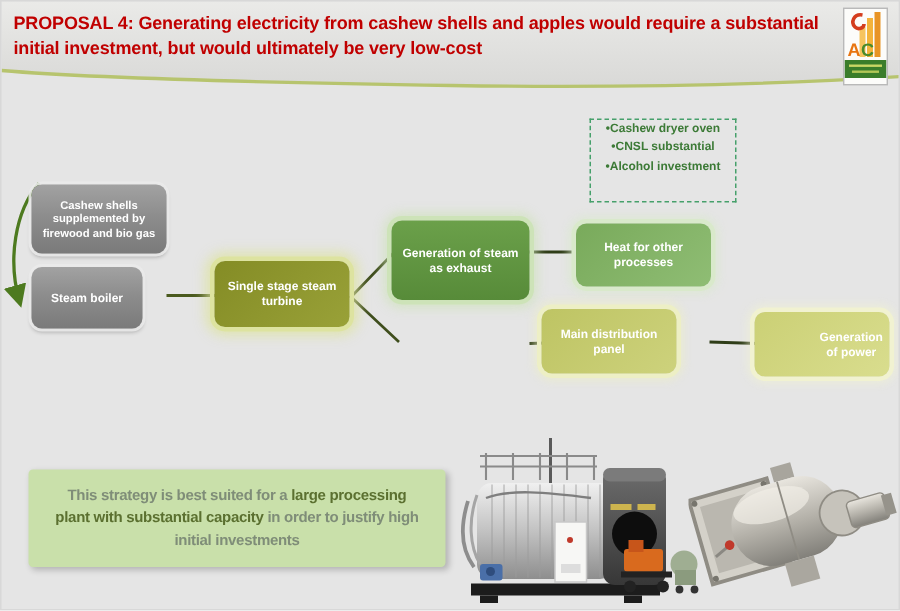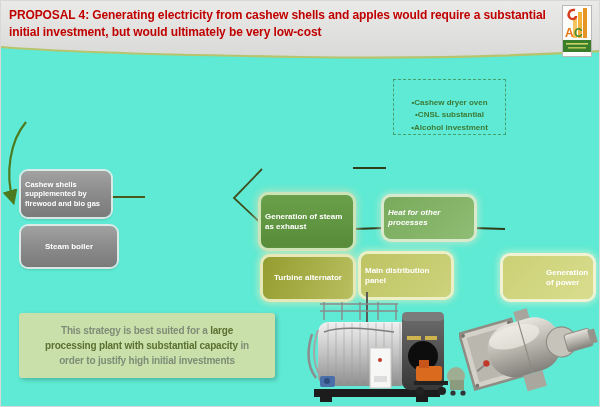--- a/index.html
+++ b/index.html
@@ -1,89 +1,88 @@
 <!DOCTYPE html>
 <html><head>
 <meta charset="utf-8">
 <style>
   html,body{margin:0;padding:0;background:#fff;}
   .slide{
     position:relative;width:600px;height:407px;overflow:hidden;
-    background:#5eead4;border:1px solid #d8d8d8;box-sizing:border-box;
+    background:#e5e5e5;border:1px solid #d8d8d8;box-sizing:border-box;
     font-family:"Liberation Sans", sans-serif;
   }
   
   .header-svg{position:absolute;left:0;top:0;width:600px;height:64px;}
   .slide-title{
     position:absolute;left:8px;top:6px;width:548px;
     font-size:12px;line-height:1.45;font-weight:700;color:#C00000;
     letter-spacing:-0.1px;
   }
   .logo{
     position:absolute;right:7px;top:4px;width:30px;height:52px;
     background:#f6f6f4;border:1px solid #b9b9b9;box-sizing:border-box;
   }
   
   .fbox{
     position:absolute;display:flex;align-items:center;justify-content:center;
-    color:#ffffff;font-weight:700;
+    text-align:center;color:#ffffff;font-weight:700;
     border-radius:7px;padding:2px 4px;box-sizing:border-box;
-    font-size:8px;line-height:1.25;margin-top:48px;
+    font-size:8px;line-height:1.25;
   }
   .gray{
     background:linear-gradient(180deg,#a2a2a2 0%,#8d8d8d 45%,#7a7a7a 100%);
     box-shadow:0 0 0 2px rgba(234,234,234,.9),0 2px 3px rgba(0,0,0,.28);
     font-size:7.5px;
   }
   .box-cashew{left:20px;top:122px;width:90px;height:46px;}
-  .box-boiler{left:20px;top:177px;width:96px;height:41px;font-size:8px;}
+  .box-boiler{left:20px;top:177px;width:74px;height:41px;font-size:8px;}
   .box-turbine{
     left:142px;top:173px;width:90px;height:44px;
     background:linear-gradient(135deg,#848c25 0%,#99a138 100%);
     box-shadow:0 0 0 3px #dde3a0,0 0 8px 6px rgba(221,227,160,.75);
   }
   .box-exhaust{
     left:260px;top:146px;width:92px;height:53px;
     background:linear-gradient(180deg,#6ba04a 0%,#578b39 100%);
     box-shadow:0 0 0 3px #cde3b8,0 0 7px 5px rgba(205,227,184,.7);
   }
   .box-heat{
     left:383px;top:148px;width:90px;height:42px;
     background:linear-gradient(135deg,#79aa5b 0%,#8fbd74 100%);
     box-shadow:0 0 0 3px #d9e9cb,0 0 6px 5px rgba(217,233,203,.6);
-    font-style:italic;
   }
   .box-alt{
     left:262px;top:208px;width:90px;height:42px;
     background:linear-gradient(110deg,#959c2f 0%,#b9bf5f 100%);
     box-shadow:0 0 0 3px #e6e9b7,0 0 6px 5px rgba(230,233,183,.65);
   }
   .box-dist{
     left:360px;top:205px;width:90px;height:43px;
     background:linear-gradient(135deg,#bec463 0%,#cdd27c 100%);
     box-shadow:0 0 0 3px #edefc5,0 0 6px 5px rgba(237,239,197,.6);
   }
   .box-power{
     left:502px;top:207px;width:90px;height:43px;
     background:linear-gradient(135deg,#cbd075 0%,#d9dd8e 100%);
     box-shadow:0 0 0 3px #f1f2d1,0 0 6px 5px rgba(241,242,209,.55);
     padding-left:43px;
   }
   
   .side-list{
-    position:absolute;left:392px;top:78px;width:113px;height:56px;
+    position:absolute;left:392px;top:78px;width:98px;height:56px;
     border:1.5px dashed #46a06b;box-sizing:border-box;
-    display:flex;flex-direction:column;justify-content:flex-end;
+    display:flex;flex-direction:column;justify-content:flex-start;
     text-align:center;color:#3c7a36;font-size:8px;font-weight:700;line-height:1.55;
   }
   
   .connectors{position:absolute;left:0;top:0;width:600px;height:407px;pointer-events:none;}
   
   .note{
-    position:absolute;left:18px;top:312px;width:256px;height:65px;
+    position:absolute;left:18px;top:312px;width:278px;height:65px;
     background:#c9e0aa;border-radius:3px;box-sizing:border-box;
     box-shadow:2px 2px 4px rgba(0,0,0,.22);
     display:flex;align-items:center;justify-content:center;
     padding:6px 16px;text-align:center;
     font-size:10px;font-weight:700;line-height:1.5;letter-spacing:-0.2px;
     color:#7f8d78;
   }
   .note .em{color:#5b7030;}
   
   .photo{position:absolute;}
@@ -136,28 +135,28 @@
     <path d="M352,228 L383,227" stroke="#2f3d18" stroke-width="2"></path>
     <path d="M472,227 L504,228" stroke="#2f3d18" stroke-width="2"></path>
   </svg>
 
   <div class="fbox gray box-cashew">
     <span>Cashew shells supplemented by firewood and bio gas</span>
   </div>
   <div class="fbox gray box-boiler">
     <span>Steam boiler</span>
   </div>
+  <div class="fbox box-turbine">
+    <span>Single stage steam turbine</span>
+  </div>
   <div class="fbox box-exhaust">
     <span>Generation of steam as exhaust</span>
   </div>
   <div class="fbox box-heat">
     <span>Heat for other processes</span>
-  </div>
-  <div class="fbox box-alt">
-    <span>Turbine alternator</span>
   </div>
   <div class="fbox box-dist">
     <span>Main distribution panel</span>
   </div>
   <div class="fbox box-power">
     <span>Generation of power</span>
   </div>
 
   <div class="side-list">
     <div><span>•</span><span>Cashew dryer oven</span></div>

